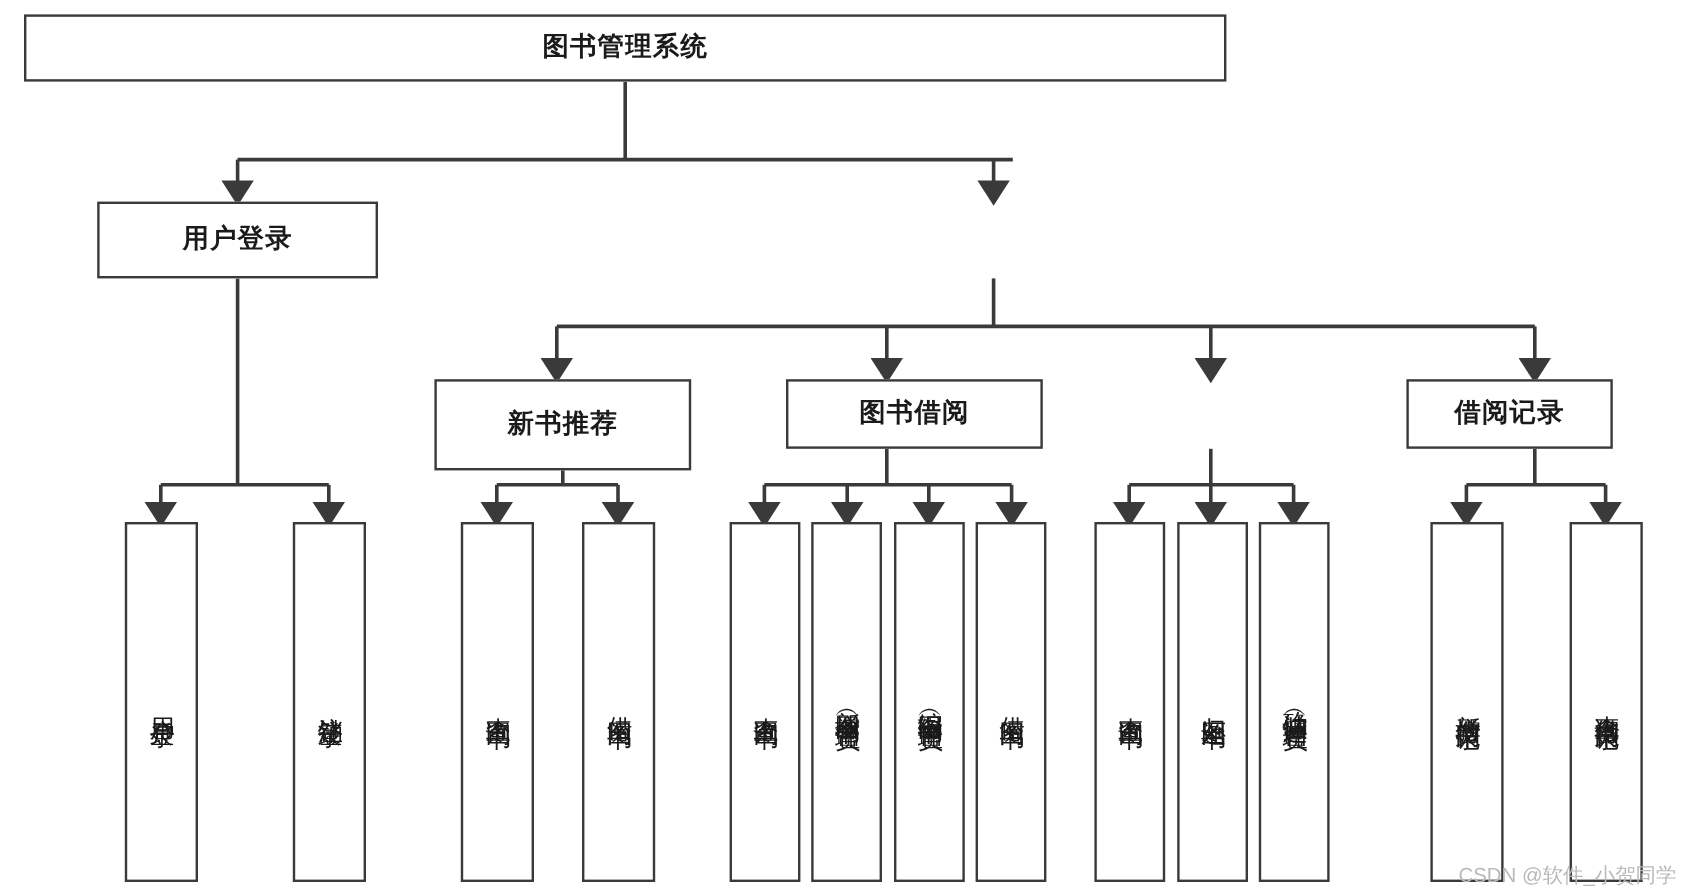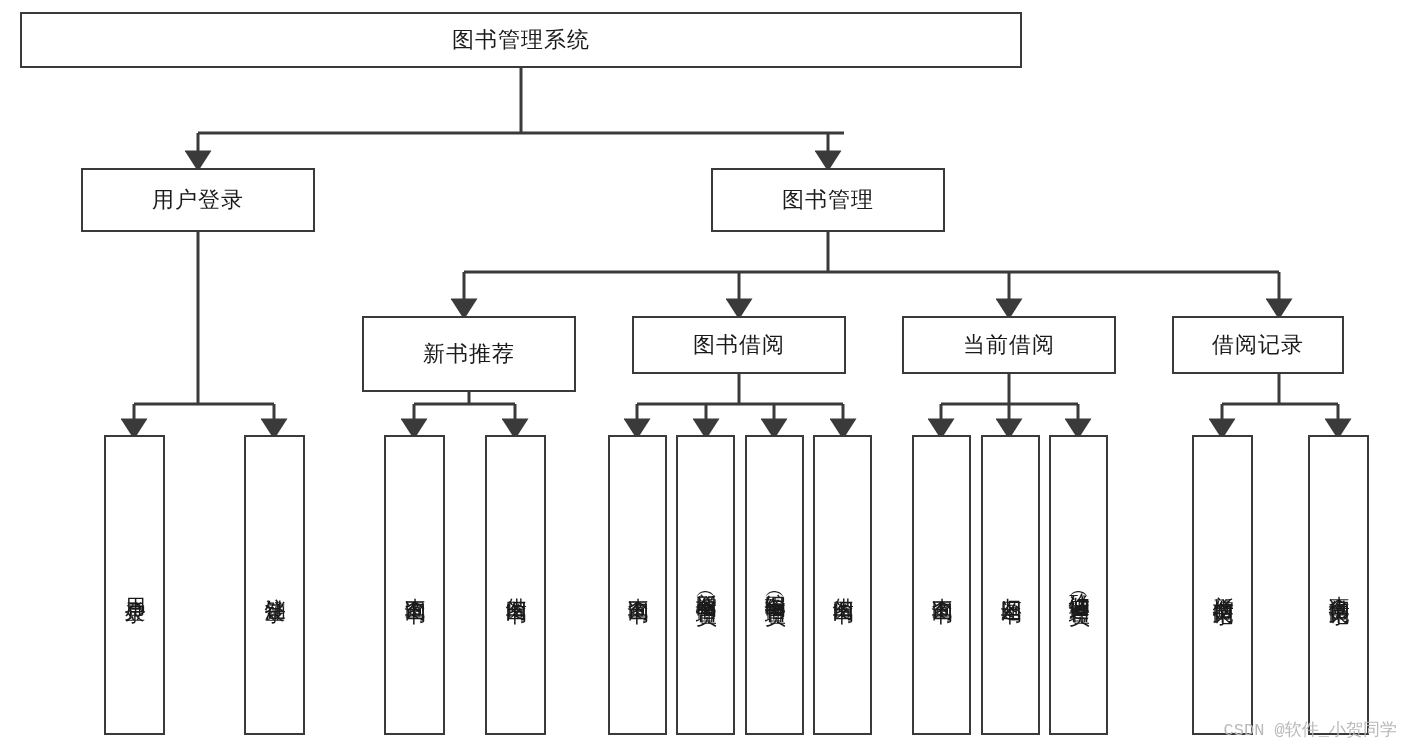--- a/index.html
+++ b/index.html
@@ -35,20 +35,21 @@
     align-items: center;
     justify-content: center;
     text-align: center;
     color: #1a1a1a;
     z-index: 2;
   }
   .node.horiz {
     font-size: 22px;
     line-height: 1.2;
     letter-spacing: 1px;
+    font-weight: bold;
   }
   .node.root {
     font-size: 22px;
   }
   .node.vert {
     font-size: 21px;
     writing-mode: vertical-rl;
     text-orientation: upright;
     line-height: 1.22;
     letter-spacing: 2px;
@@ -63,21 +64,21 @@
     white-space: nowrap;
   }
   .watermark {
     position: absolute;
     right: 8px;
     bottom: 6px;
     font-size: 17px;
     color: #b9b9b9;
     z-index: 5;
     white-space: nowrap;
-    font-family: Liberation Mono, monospace;
+    font-family: Liberation Sans, sans-serif;
   }
 </style>
 </head>
 <body>
 
 <div id="diagram">
 
   <svg class="connectors" viewBox="0 0 1405 747" xmlns="http://www.w3.org/2000/svg">
     <defs>
       <marker id="arrow" markerWidth="9" markerHeight="9" refX="3.2" refY="4.5" orient="auto" markerUnits="strokeWidth">
@@ -129,35 +130,29 @@
   </svg>
 
   <div class="node root horiz" style="left:20px; top:12px; width:1002px; height:56px;">
     <span>图书管理系统</span>
   </div>
 
   <div class="node horiz" style="left:81px; top:168px; width:234px; height:64px;">
     <span>用户登录</span>
   </div>
 
-  <div class="node horiz" style="left:711px; top:168px; width:234px; height:64px;">
-    <span>图书管理</span>
-  </div>
 
   <div class="node horiz" style="left:362px; top:316px; width:214px; height:76px;">
     <span>新书推荐</span>
   </div>
 
-  <div class="node horiz" style="left:632px; top:316px; width:214px; height:58px;">
+  <div class="node horiz" style="left:655px; top:316px; width:214px; height:58px;">
     <span>图书借阅</span>
   </div>
 
-  <div class="node horiz" style="left:902px; top:316px; width:214px; height:58px;">
-    <span>当前借阅</span>
-  </div>
 
   <div class="node horiz" style="left:1172px; top:316px; width:172px; height:58px;">
     <span>借阅记录</span>
   </div>
 
   <div class="node vert" style="left:104px; top:435px; width:61px; height:300px;">
     <span class="vlabel">用户登录</span>
   </div>
 
   <div class="node vert" style="left:244px; top:435px; width:61px; height:300px;">

